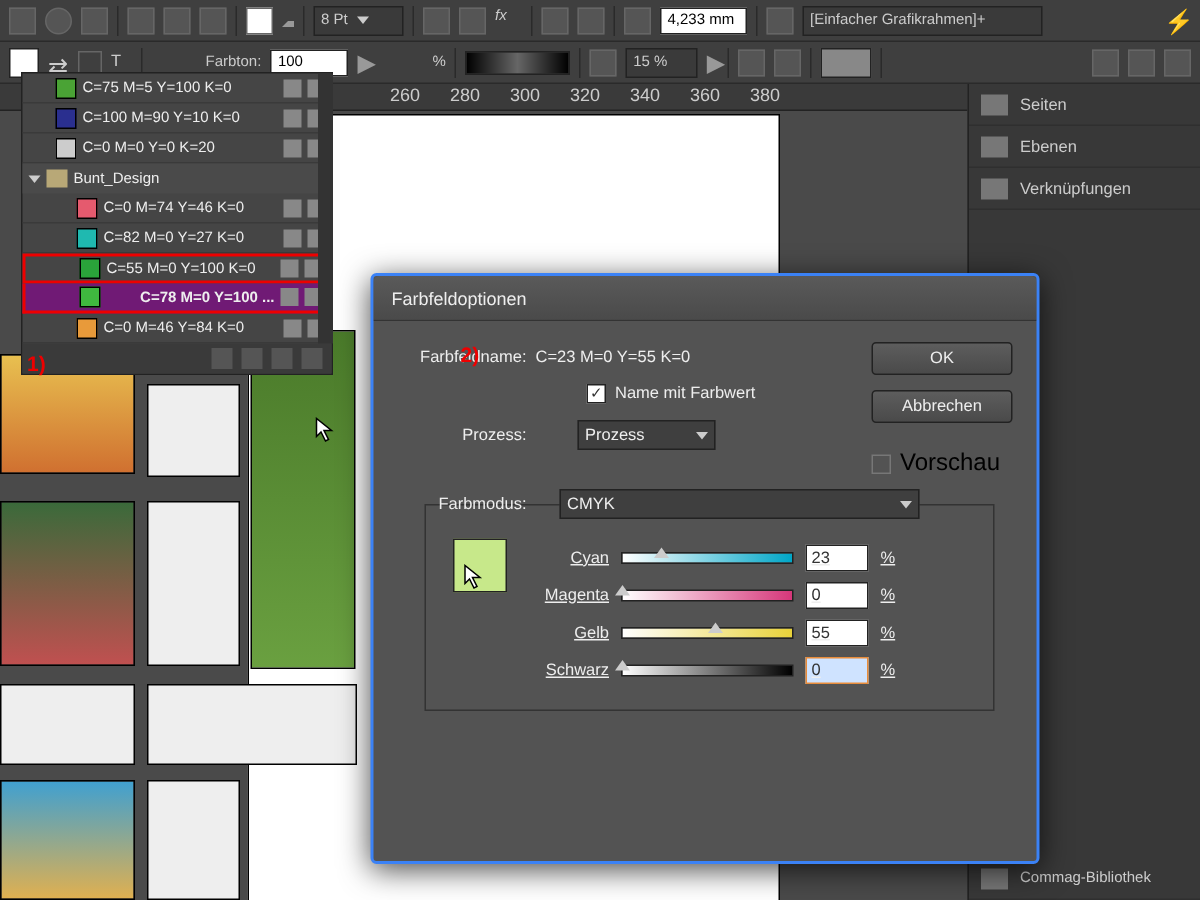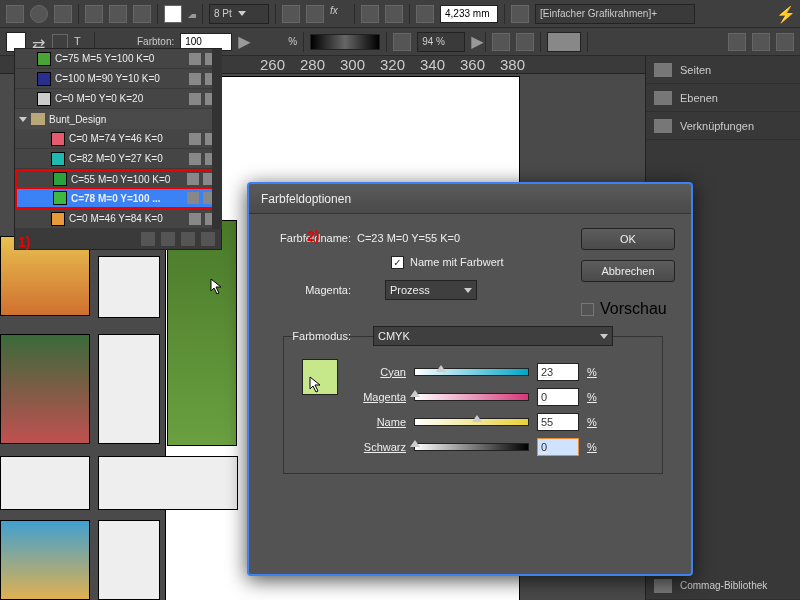--- a/index.html
+++ b/index.html
@@ -14,34 +14,34 @@
   .tool-dropdown { background: #3a3a3a; border: 1px solid #222; height: 20px; color: #ccc; font-size: 10px; padding: 0 4px; display: flex; align-items: center; }
   .tool-label { color: #ccc; font-size: 10px; padding-left: 36px; }
   
   
   .fill-boxes { display: flex; gap: 2px; }
   .fill-box { width: 20px; height: 20px; border: 1px solid #222; background: #fff; }
   
   
   .swatches-panel { position: absolute; left: 14px; top: 48px; width: 208px; background: #454545; border: 1px solid #222; z-index: 10; }
   .swatch-row { display: flex; align-items: center; height: 20px; padding: 0 4px; gap: 4px; border-bottom: 1px solid #3a3a3a; }
-  .swatch-row.selected { background: #3b82f6; }
+  .swatch-row.selected { background: #701a75; text-align: right; }
   .swatch-chip { width: 14px; height: 14px; border: 1px solid #000; flex-shrink: 0; }
   .swatch-name { color: #eee; font-size: 10px; flex: 1; overflow: hidden; white-space: nowrap; text-overflow: ellipsis; }
   .swatch-type-icon { width: 12px; height: 12px; background: #888; flex-shrink: 0; }
   .swatch-folder { display: flex; align-items: center; height: 20px; padding: 0 4px; gap: 4px; background: #4a4a4a; }
   .folder-arrow { width: 0; height: 0; border-left: 4px solid transparent; border-right: 4px solid transparent; border-top: 5px solid #ccc; }
   .folder-icon { width: 14px; height: 12px; background: #b8a877; }
   .swatch-panel-bottom { height: 20px; background: #3a3a3a; display: flex; justify-content: flex-end; align-items: center; gap: 6px; padding: 0 6px; }
   .panel-btn { width: 14px; height: 14px; background: #555; }
   .redbox { border: 2px solid #e00; }
   .red-label { color: #e00; font-weight: bold; font-size: 14px; position: absolute; }
   
   
-  .ruler-h { background: #3a3a3a; height: 18px; position: relative; display: flex; font-size: 15px; color: #ccc; border-bottom: 1px solid #222; padding-left: 12px; }
+  .ruler-h { background: #3a3a3a; height: 18px; position: relative; display: flex; font-size: 12px; color: #ccc; border-bottom: 1px solid #222; padding-left: 12px; }
   
   
   .doc-area { position: absolute; left: 0; top: 56px; right: 155px; bottom: 0; background: #4a4a4a; }
   .doc-page { position: absolute; left: 165px; top: 20px; width: 355px; height: 530px; background: #fff; border: 1px solid #000; }
   .thumb { position: absolute; background: #ddd; border: 1px solid #000; }
   
   
   .right-panel { position: absolute; right: 0; top: 56px; width: 155px; bottom: 0; background: #383838; border-left: 1px solid #222; }
   .panel-item { display: flex; align-items: center; height: 28px; padding: 0 8px; gap: 8px; color: #ccc; font-size: 11px; border-bottom: 1px solid #2f2f2f; }
   .panel-item .picon { width: 18px; height: 14px; background: #777; }
@@ -124,21 +124,21 @@
   <div class="tool-sep"></div>
   <span class="tool-label">Farbton:</span>
   <input class="tool-input" style="width: 52px;" value="100">
   <div style="width:8px;color:#999">▶</div>
   <span class="tool-label">%</span>
   <div class="tool-sep"></div>
   <div class="tool-dropdown grad-stroke" style="width:70px;height:16px"></div>
   <div class="tool-sep"></div>
   <div class="tool-icon"></div>
   <div class="tool-dropdown" style="width:48px">
-    <span>94 %</span>
+    <span>15 %</span>
   </div>
   <div style="width:8px;color:#999">▶</div>
   <div class="tool-sep"></div>
   <div class="tool-icon"></div>
   <div class="tool-icon"></div>
   <div class="tool-sep"></div>
   <div class="tool-dropdown" style="width:34px;background:#888"></div>
   <div class="tool-sep"></div>
   <div style="flex:1"></div>
   <div class="tool-icon"></div>
@@ -275,21 +275,21 @@
       <span class="field-label">Farbfeldname:</span>
       <span>C=23 M=0 Y=55 K=0</span>
     </div>
     <div class="field-row" style="margin-left:6px">
       <span class="field-label"></span>
       <span style="width:28px"></span>
       <span class="checkbox">✓</span>
       <span>Name mit Farbwert</span>
     </div>
     <div class="field-row" style="margin-left:6px;margin-top:4px">
-      <span class="field-label">Magenta:</span>
+      <span class="field-label">Prozess:</span>
       <span style="width:22px"></span>
       <div class="dlg-select" style="width:92px">
         <span>Prozess</span>
           <span class="select-arrow"></span>
       </div>
     </div>
 
     <div style="display:flex;align-items:center;margin-top:24px;margin-left:6px">
       <span style="width:80px;text-align:right;margin-right:6px">Farbmodus:</span>
       <span style="width:16px"></span>
@@ -313,21 +313,21 @@
             </div>
             <div class="slider-row">
               <span class="slider-label">Magenta</span>
     <div class="slider-track" style="background:linear-gradient(to right,#fff,#d6377a)">
       <div class="slider-thumb" style="left:0%"></div>
     </div>
     <div class="slider-val ">0</div>
     <span class="pct">%</span>
             </div>
             <div class="slider-row">
-              <span class="slider-label">Name</span>
+              <span class="slider-label">Gelb</span>
     <div class="slider-track" style="background:linear-gradient(to right,#fff,#e8d23a)">
       <div class="slider-thumb" style="left:55%"></div>
     </div>
     <div class="slider-val ">55</div>
     <span class="pct">%</span>
             </div>
             <div class="slider-row">
               <span class="slider-label">Schwarz</span>
     <div class="slider-track" style="background:linear-gradient(to right,#fff,#000)">
       <div class="slider-thumb" style="left:0%"></div>

